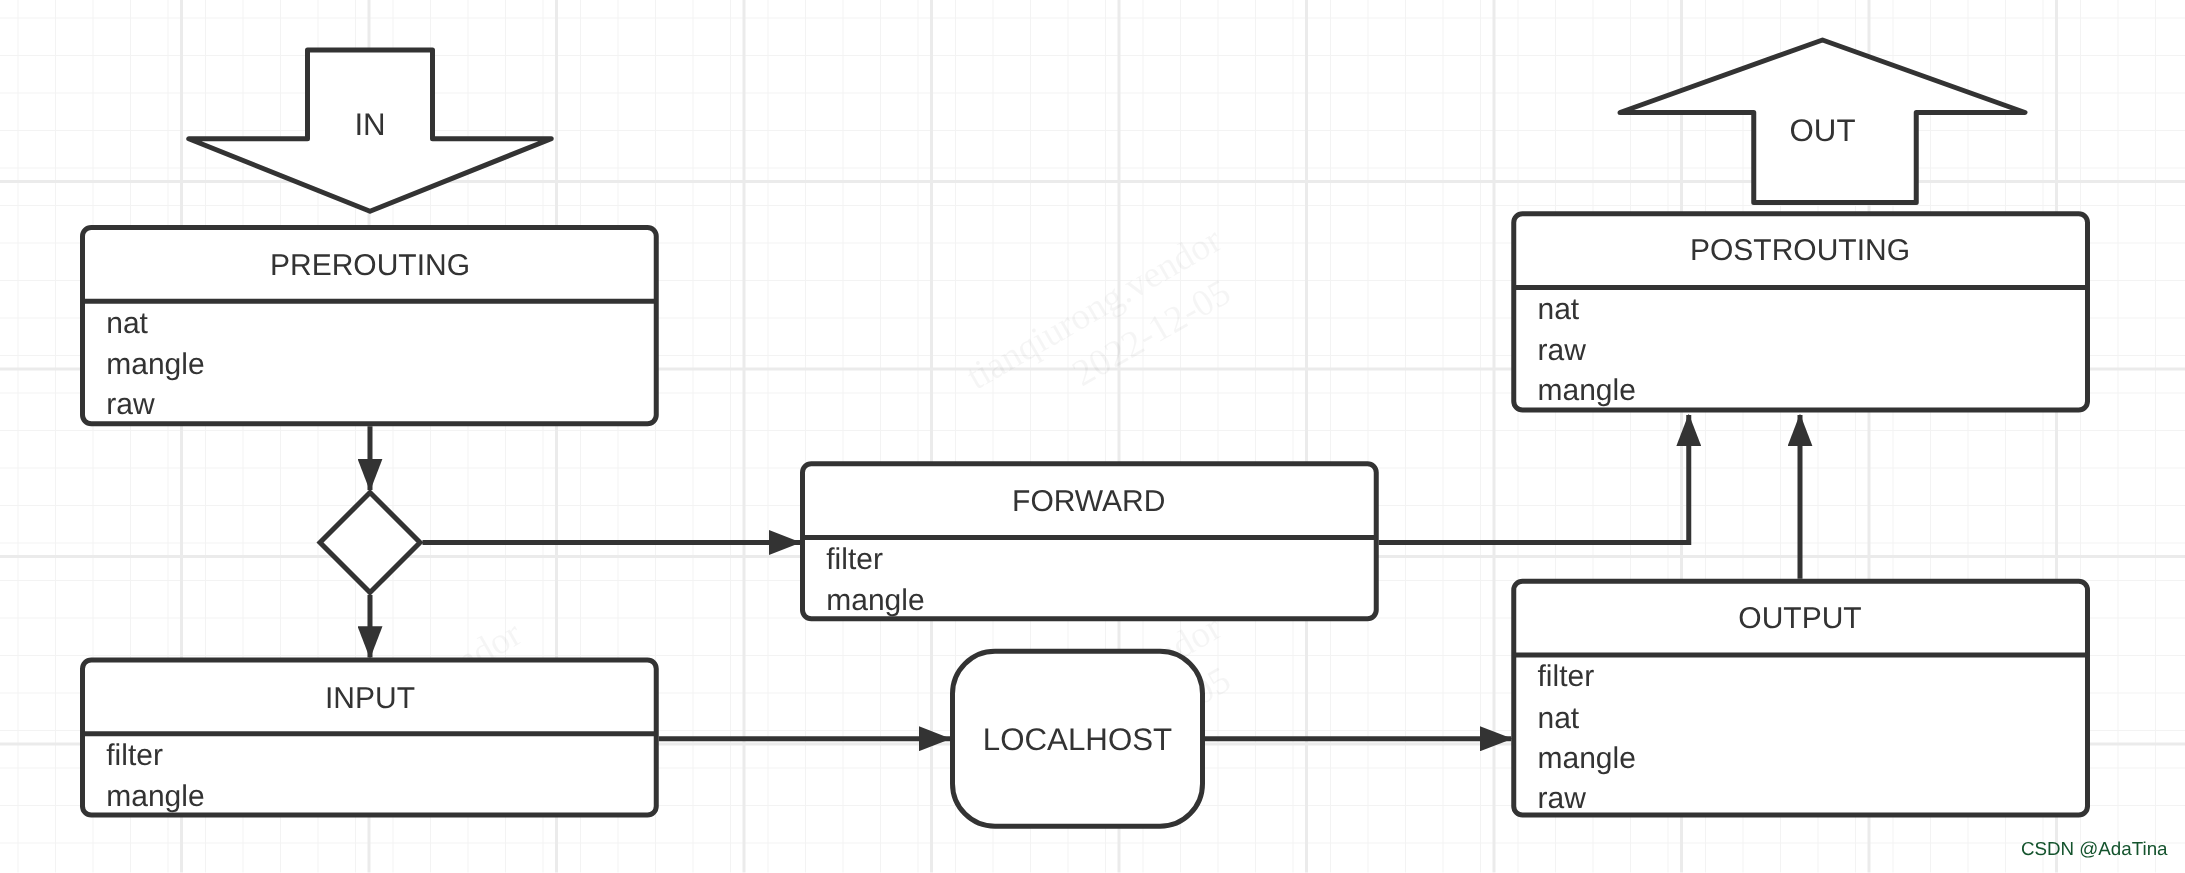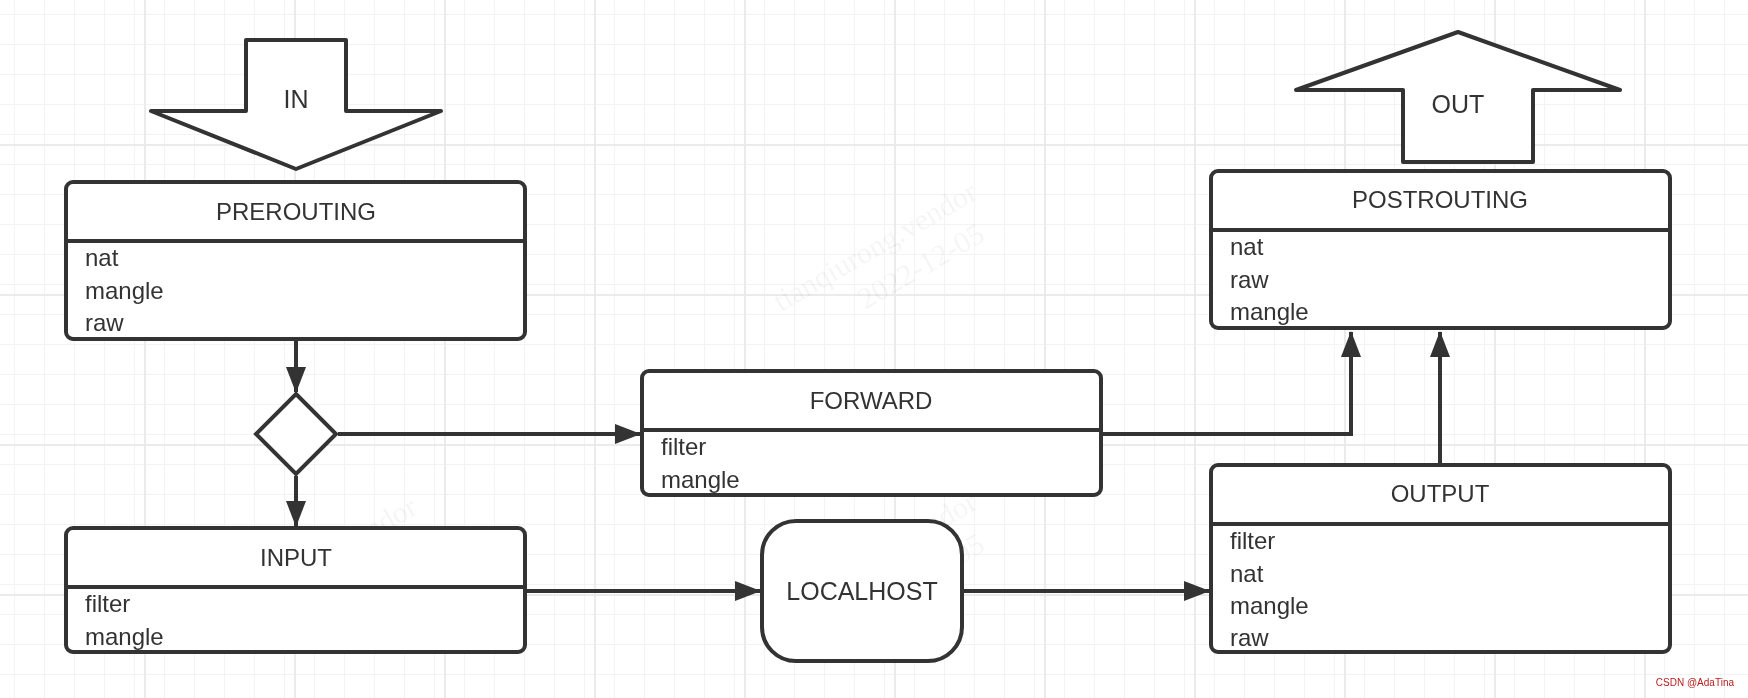--- a/index.html
+++ b/index.html
@@ -17,21 +17,21 @@
     color:#333333;
   }
   svg.canvas { position:absolute; left:0; top:0; }
   .txt { font-family:"Liberation Sans", sans-serif; fill:#333333; }
   .title { font-size:24px; }
   .item { font-size:24px; }
   .big { font-size:25px; }
   .wm { font-family:"Liberation Serif", serif; font-size:30px; fill:#000; opacity:0.035; }
   .footer {
     position:absolute; right:14px; bottom:10px;
-    font-size:10px; color:#b91c1c; font-family:"Liberation Sans", sans-serif;
+    font-size:15px; color:#14532d; font-family:"Liberation Sans", sans-serif;
   }
 </style>
 </head>
 <body>
 
 <svg class="canvas" width="1748" height="698" viewBox="0 0 1748 698">
   <defs>
     <marker id="ah" markerWidth="10" markerHeight="10" refX="9" refY="5" orient="auto" markerUnits="userSpaceOnUse" viewBox="0 0 10 10">
       <path d="M0,0 L10,5 L0,10 z" fill="#333333"></path>
     </marker>

